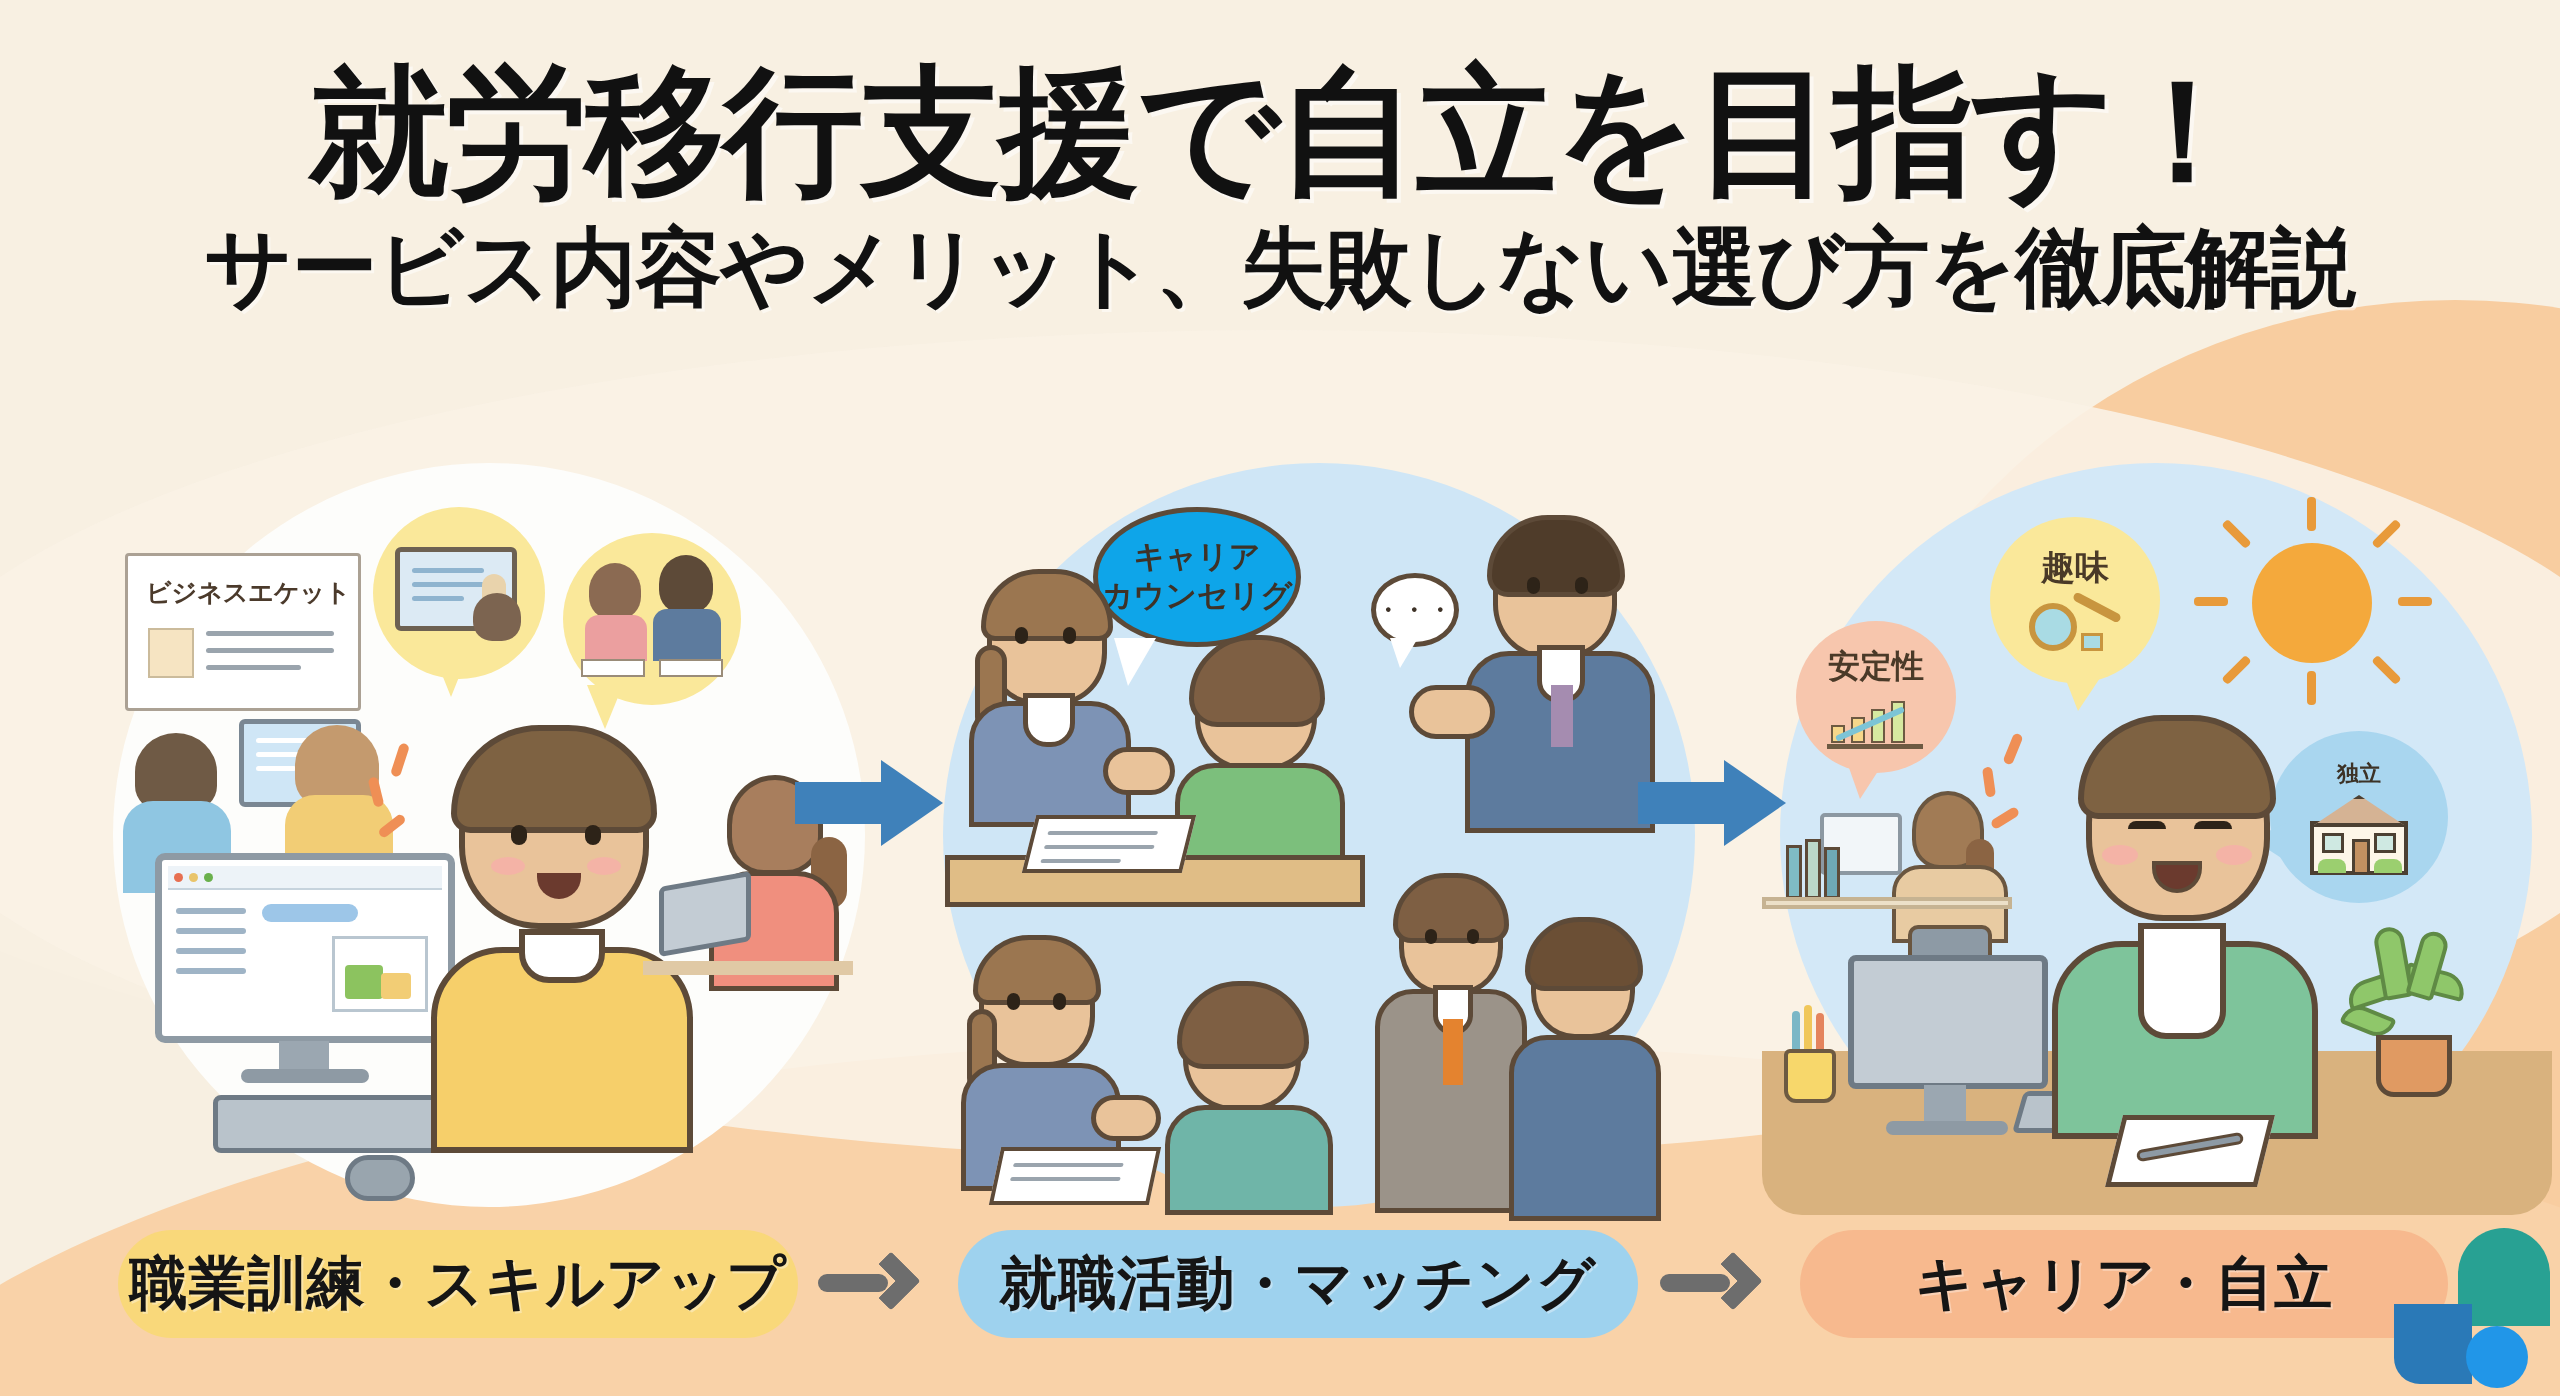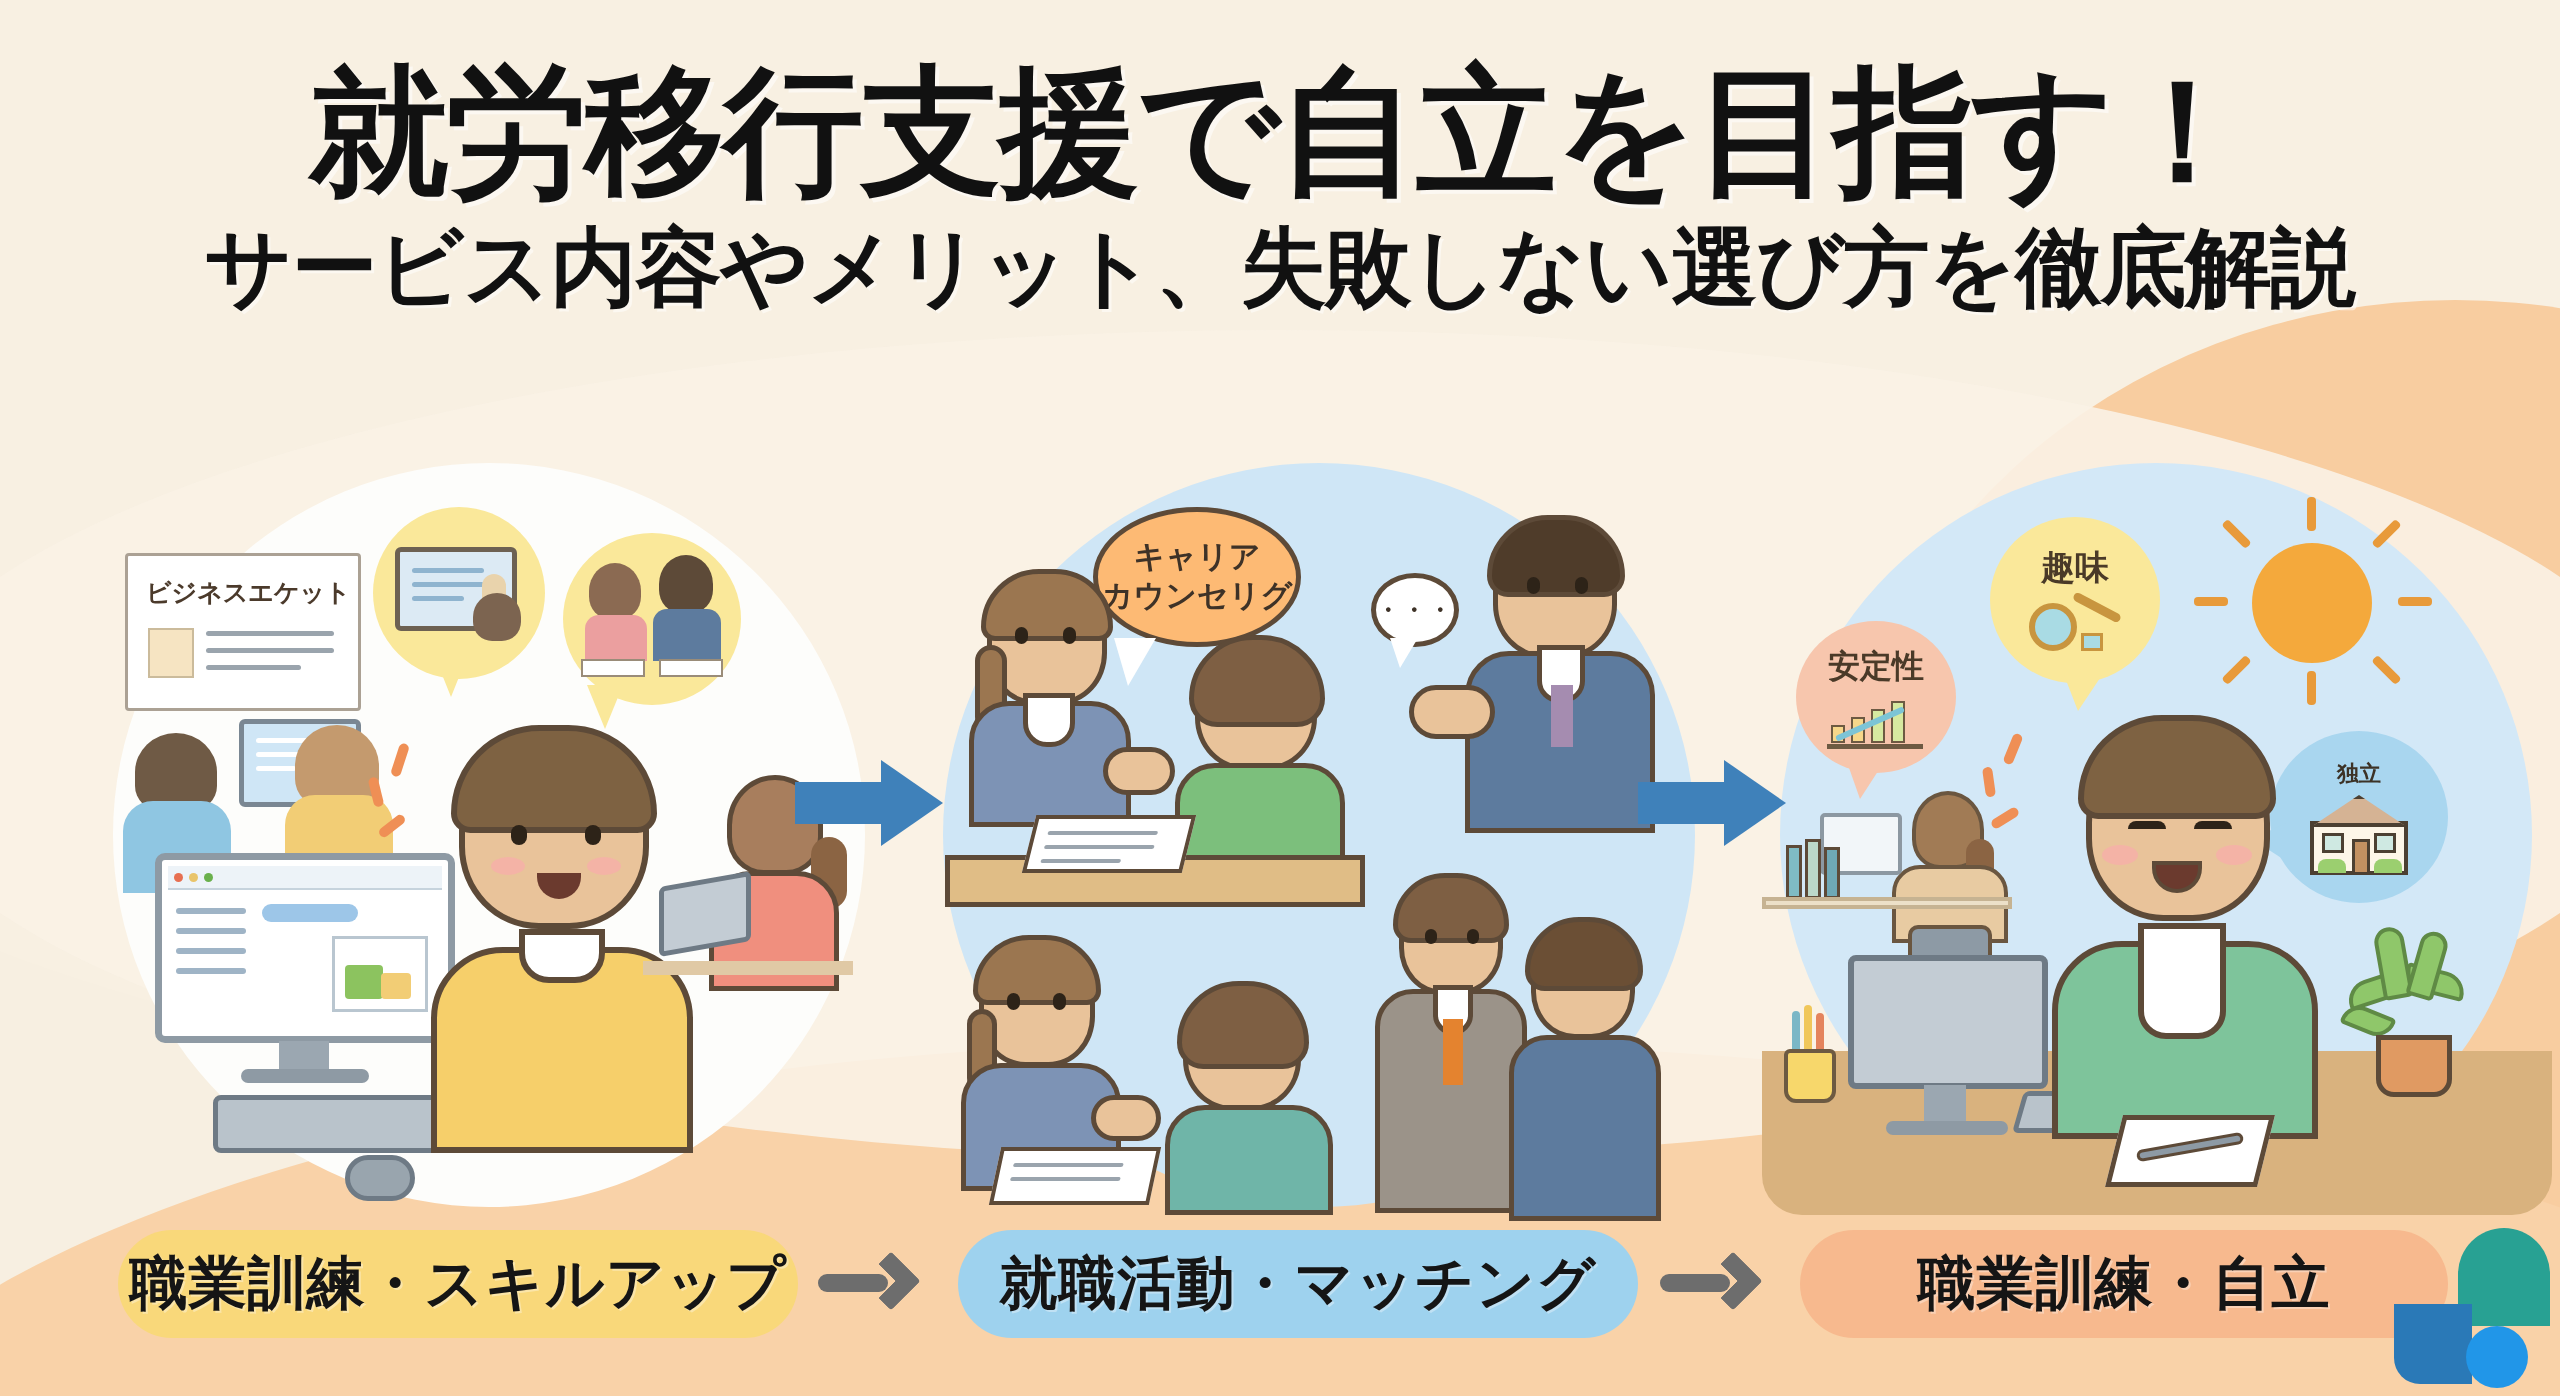--- a/index.html
+++ b/index.html
@@ -227,21 +227,21 @@
         <div style="position:absolute;left:128px;top:62px;width:36px;height:72px;background:#8b6443;border-radius:18px;"></div>
         <div style="position:absolute;left:26px;top:96px;width:130px;height:120px;background:#f08f7e;border:5px solid #5d4a38;border-radius:42px 42px 0 0;box-sizing:border-box;"></div>
         <div style="position:absolute;left:-24px;top:104px;width:92px;height:70px;background:#c3ccd4;border:5px solid #6e7a85;border-radius:6px;transform:skewY(-10deg);box-sizing:border-box;"></div>
         <div style="position:absolute;left:-40px;top:186px;width:210px;height:14px;background:#e0c9a5;"></div>
       </div>
     </div>
 
     <div class="panel p2">
       <div class="circle-bg circle-blue"></div>
 
-      <div class="bubble" style="left:168px;top:52px;width:208px;height:140px;background:#fdba74;border:5px solid #5d4a38;border-radius:50%;box-sizing:border-box;">
+      <div class="bubble" style="left:168px;top:52px;width:208px;height:140px;background:#0ea5e9;border:5px solid #5d4a38;border-radius:50%;box-sizing:border-box;">
         <div style="font-size:31px;line-height:1.25;color:#3e3227;">キャリア</div>
         <div style="font-size:31px;line-height:1.25;color:#3e3227;">カウンセリグ</div>
         <div style="position:absolute;left:16px;bottom:-44px;width:0;height:0;border-left:14px solid transparent;border-right:28px solid transparent;border-top:48px solid #fff;"></div>
       </div>
 
       <div class="bubble" style="left:446px;top:118px;width:88px;height:74px;background:#fff;border:5px solid #5d4a38;border-radius:50%;box-sizing:border-box;">
         <div style="font-size:24px;letter-spacing:2px;color:#3e3227;">・・・</div>
         <div style="position:absolute;left:14px;bottom:-26px;width:0;height:0;border-left:10px solid transparent;border-right:18px solid transparent;border-top:30px solid #fff;"></div>
       </div>
 
@@ -434,21 +434,21 @@
     <div class="pill pill1">職業訓練・スキルアップ</div>
     <div class="pill-arrow pa1">
       <div class="ps"></div>
       <div class="ph"></div>
     </div>
     <div class="pill pill2">就職活動・マッチング</div>
     <div class="pill-arrow pa2">
       <div class="ps"></div>
       <div class="ph"></div>
     </div>
-    <div class="pill pill3">職業訓練・自立</div>
+    <div class="pill pill3">キャリア・自立</div>
   </div>
 
   <div class="logo">
     <div class="arch"></div>
     <div class="sq"></div>
     <div class="circ"></div>
   </div>
 
 </div>
 

